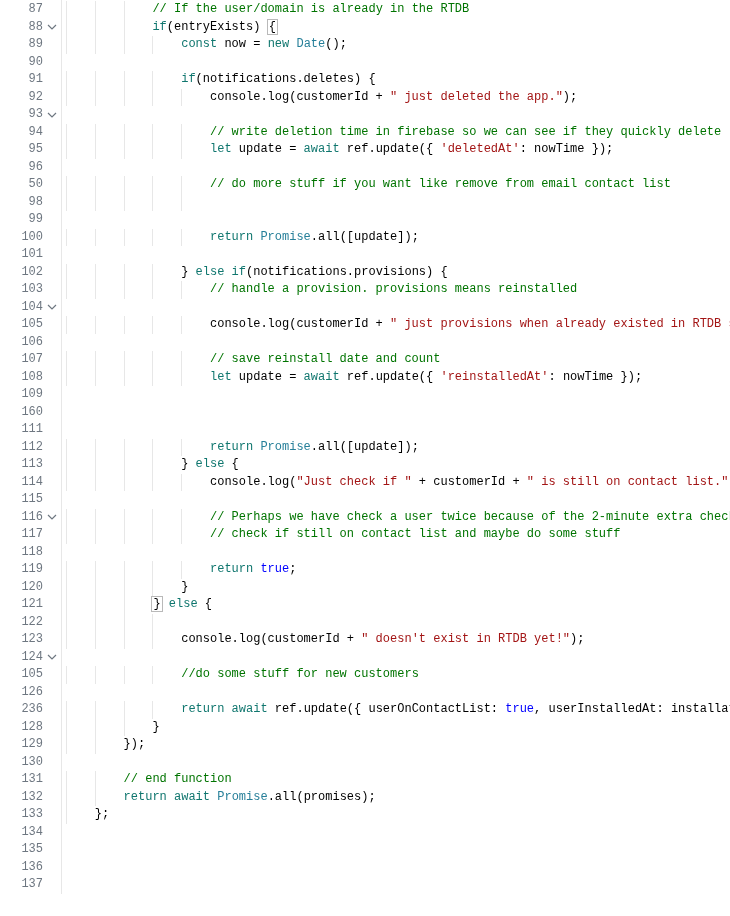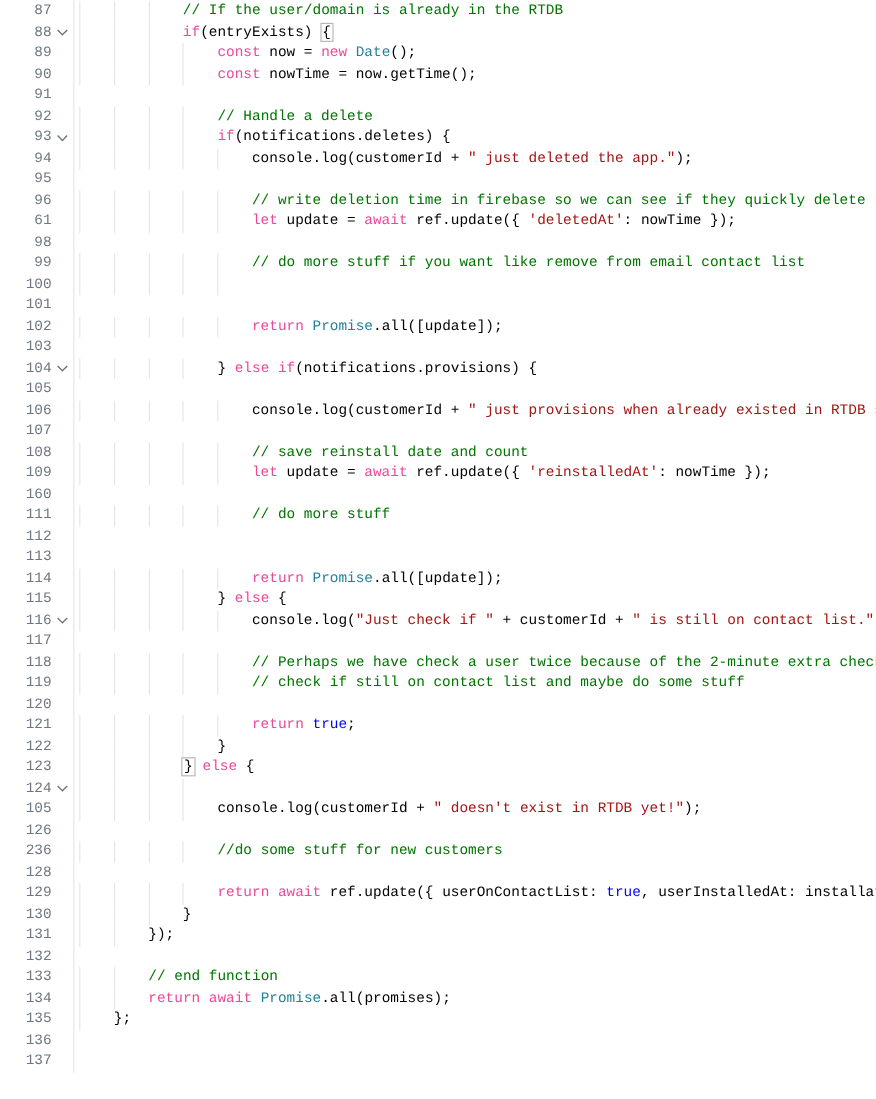--- a/index.html
+++ b/index.html
@@ -48,21 +48,21 @@
     flex: 1;
     overflow: hidden;
     padding-top: 1px;
   }
   .code-line {
     height: 17.5px;
     white-space: pre;
     padding-left: 4px;
   }
   .tok-comment { color: #007400; }
-  .tok-keyword { color: #ec4899; }
+  .tok-keyword { color: #0f766e; }
   .tok-string  { color: #a31515; }
   .tok-type    { color: #267f99; }
   .tok-punct   { color: #000000; }
   .tok-bool    { color: #0000ff; }
   .tok-bracket-hl {
     border: 1px solid #b9b9b9;
     padding: 0 1px;
     margin: 0 -1px;
   }
   .indent-guide {
@@ -88,21 +88,21 @@
       <div class="gutter-line">91</div>
       <div class="gutter-line">92</div>
       <div class="gutter-line">93<span class="fold">
           <svg width="10" height="10" viewBox="0 0 10 10">
             <path d="M1 3 L5 7 L9 3" stroke="#6e7781" stroke-width="1.2" fill="none"></path>
           </svg>
         </span></div>
       <div class="gutter-line">94</div>
       <div class="gutter-line">95</div>
       <div class="gutter-line">96</div>
-      <div class="gutter-line">61</div>
+      <div class="gutter-line">50</div>
       <div class="gutter-line">98</div>
       <div class="gutter-line">99</div>
       <div class="gutter-line">100</div>
       <div class="gutter-line">101</div>
       <div class="gutter-line">102</div>
       <div class="gutter-line">103</div>
       <div class="gutter-line">104<span class="fold">
           <svg width="10" height="10" viewBox="0 0 10 10">
             <path d="M1 3 L5 7 L9 3" stroke="#6e7781" stroke-width="1.2" fill="none"></path>
           </svg>
@@ -146,42 +146,40 @@
       <div class="gutter-line">133</div>
       <div class="gutter-line">134</div>
       <div class="gutter-line">135</div>
       <div class="gutter-line">136</div>
       <div class="gutter-line">137</div>
     </div>
   <div class="code" id="code">
       <div class="code-line"><span class="indent-guide" style="width:28.8px"></span><span class="indent-guide" style="width:28.8px"></span><span class="indent-guide" style="width:28.8px"></span><span class="tok-comment">// If the user/domain is already in the RTDB</span></div>
       <div class="code-line"><span class="indent-guide" style="width:28.8px"></span><span class="indent-guide" style="width:28.8px"></span><span class="indent-guide" style="width:28.8px"></span><span class="tok-keyword">if</span><span class="tok-punct">(entryExists) </span><span class="tok-bracket-hl">{</span></div>
       <div class="code-line"><span class="indent-guide" style="width:28.8px"></span><span class="indent-guide" style="width:28.8px"></span><span class="indent-guide" style="width:28.8px"></span><span class="indent-guide" style="width:28.8px"></span><span class="tok-keyword">const</span><span class="tok-punct"> now = </span><span class="tok-keyword">new</span><span class="tok-punct"> </span><span class="tok-type">Date</span><span class="tok-punct">();</span></div>
-      <div class="code-line"><span class="indent-guide" style="width:28.8px"></span><span class="indent-guide" style="width:28.8px"></span><span class="indent-guide" style="width:28.8px"></span><span class="indent-guide" style="width:28.8px"></span><span class="tok-keyword">const</span><span class="tok-punct"> nowTime = now.getTime();</span></div>
-      <div class="code-line"></div>
-      <div class="code-line"><span class="indent-guide" style="width:28.8px"></span><span class="indent-guide" style="width:28.8px"></span><span class="indent-guide" style="width:28.8px"></span><span class="indent-guide" style="width:28.8px"></span><span class="tok-comment">// Handle a delete</span></div>
+      <div class="code-line"></div>
       <div class="code-line"><span class="indent-guide" style="width:28.8px"></span><span class="indent-guide" style="width:28.8px"></span><span class="indent-guide" style="width:28.8px"></span><span class="indent-guide" style="width:28.8px"></span><span class="tok-keyword">if</span><span class="tok-punct">(notifications.deletes) {</span></div>
       <div class="code-line"><span class="indent-guide" style="width:28.8px"></span><span class="indent-guide" style="width:28.8px"></span><span class="indent-guide" style="width:28.8px"></span><span class="indent-guide" style="width:28.8px"></span><span class="indent-guide" style="width:28.8px"></span><span class="tok-punct">console.log(customerId + </span><span class="tok-string">" just deleted the app."</span><span class="tok-punct">);</span></div>
       <div class="code-line"></div>
       <div class="code-line"><span class="indent-guide" style="width:28.8px"></span><span class="indent-guide" style="width:28.8px"></span><span class="indent-guide" style="width:28.8px"></span><span class="indent-guide" style="width:28.8px"></span><span class="indent-guide" style="width:28.8px"></span><span class="tok-comment">// write deletion time in firebase so we can see if they quickly delete</span></div>
       <div class="code-line"><span class="indent-guide" style="width:28.8px"></span><span class="indent-guide" style="width:28.8px"></span><span class="indent-guide" style="width:28.8px"></span><span class="indent-guide" style="width:28.8px"></span><span class="indent-guide" style="width:28.8px"></span><span class="tok-keyword">let</span><span class="tok-punct"> update = </span><span class="tok-keyword">await</span><span class="tok-punct"> ref.update({ </span><span class="tok-string">'deletedAt'</span><span class="tok-punct">: nowTime });</span></div>
       <div class="code-line"></div>
       <div class="code-line"><span class="indent-guide" style="width:28.8px"></span><span class="indent-guide" style="width:28.8px"></span><span class="indent-guide" style="width:28.8px"></span><span class="indent-guide" style="width:28.8px"></span><span class="indent-guide" style="width:28.8px"></span><span class="tok-comment">// do more stuff if you want like remove from email contact list</span></div>
       <div class="code-line"><span class="indent-guide" style="width:28.8px"></span><span class="indent-guide" style="width:28.8px"></span><span class="indent-guide" style="width:28.8px"></span><span class="indent-guide" style="width:28.8px"></span><span class="indent-guide" style="width:28.8px"></span></div>
       <div class="code-line"></div>
       <div class="code-line"><span class="indent-guide" style="width:28.8px"></span><span class="indent-guide" style="width:28.8px"></span><span class="indent-guide" style="width:28.8px"></span><span class="indent-guide" style="width:28.8px"></span><span class="indent-guide" style="width:28.8px"></span><span class="tok-keyword">return</span><span class="tok-punct"> </span><span class="tok-type">Promise</span><span class="tok-punct">.all([update]);</span></div>
       <div class="code-line"></div>
       <div class="code-line"><span class="indent-guide" style="width:28.8px"></span><span class="indent-guide" style="width:28.8px"></span><span class="indent-guide" style="width:28.8px"></span><span class="indent-guide" style="width:28.8px"></span><span class="tok-punct">} </span><span class="tok-keyword">else</span><span class="tok-punct"> </span><span class="tok-keyword">if</span><span class="tok-punct">(notifications.provisions) {</span></div>
+      <div class="code-line"><span class="indent-guide" style="width:28.8px"></span><span class="indent-guide" style="width:28.8px"></span><span class="indent-guide" style="width:28.8px"></span><span class="indent-guide" style="width:28.8px"></span><span class="indent-guide" style="width:28.8px"></span><span class="tok-comment">// handle a provision. provisions means reinstalled</span></div>
       <div class="code-line"></div>
       <div class="code-line"><span class="indent-guide" style="width:28.8px"></span><span class="indent-guide" style="width:28.8px"></span><span class="indent-guide" style="width:28.8px"></span><span class="indent-guide" style="width:28.8px"></span><span class="indent-guide" style="width:28.8px"></span><span class="tok-punct">console.log(customerId + </span><span class="tok-string">" just provisions when already existed in RTDB so th</span></div>
       <div class="code-line"></div>
       <div class="code-line"><span class="indent-guide" style="width:28.8px"></span><span class="indent-guide" style="width:28.8px"></span><span class="indent-guide" style="width:28.8px"></span><span class="indent-guide" style="width:28.8px"></span><span class="indent-guide" style="width:28.8px"></span><span class="tok-comment">// save reinstall date and count</span></div>
       <div class="code-line"><span class="indent-guide" style="width:28.8px"></span><span class="indent-guide" style="width:28.8px"></span><span class="indent-guide" style="width:28.8px"></span><span class="indent-guide" style="width:28.8px"></span><span class="indent-guide" style="width:28.8px"></span><span class="tok-keyword">let</span><span class="tok-punct"> update = </span><span class="tok-keyword">await</span><span class="tok-punct"> ref.update({ </span><span class="tok-string">'reinstalledAt'</span><span class="tok-punct">: nowTime });</span></div>
       <div class="code-line"></div>
-      <div class="code-line"><span class="indent-guide" style="width:28.8px"></span><span class="indent-guide" style="width:28.8px"></span><span class="indent-guide" style="width:28.8px"></span><span class="indent-guide" style="width:28.8px"></span><span class="indent-guide" style="width:28.8px"></span><span class="tok-comment">// do more stuff</span></div>
       <div class="code-line"></div>
       <div class="code-line"></div>
       <div class="code-line"><span class="indent-guide" style="width:28.8px"></span><span class="indent-guide" style="width:28.8px"></span><span class="indent-guide" style="width:28.8px"></span><span class="indent-guide" style="width:28.8px"></span><span class="indent-guide" style="width:28.8px"></span><span class="tok-keyword">return</span><span class="tok-punct"> </span><span class="tok-type">Promise</span><span class="tok-punct">.all([update]);</span></div>
       <div class="code-line"><span class="indent-guide" style="width:28.8px"></span><span class="indent-guide" style="width:28.8px"></span><span class="indent-guide" style="width:28.8px"></span><span class="indent-guide" style="width:28.8px"></span><span class="tok-punct">} </span><span class="tok-keyword">else</span><span class="tok-punct"> {</span></div>
       <div class="code-line"><span class="indent-guide" style="width:28.8px"></span><span class="indent-guide" style="width:28.8px"></span><span class="indent-guide" style="width:28.8px"></span><span class="indent-guide" style="width:28.8px"></span><span class="indent-guide" style="width:28.8px"></span><span class="tok-punct">console.log(</span><span class="tok-string">"Just check if "</span><span class="tok-punct"> + customerId + </span><span class="tok-string">" is still on contact list."</span><span class="tok-punct">);</span></div>
       <div class="code-line"></div>
       <div class="code-line"><span class="indent-guide" style="width:28.8px"></span><span class="indent-guide" style="width:28.8px"></span><span class="indent-guide" style="width:28.8px"></span><span class="indent-guide" style="width:28.8px"></span><span class="indent-guide" style="width:28.8px"></span><span class="tok-comment">// Perhaps we have check a user twice because of the 2-minute extra checking </span></div>
       <div class="code-line"><span class="indent-guide" style="width:28.8px"></span><span class="indent-guide" style="width:28.8px"></span><span class="indent-guide" style="width:28.8px"></span><span class="indent-guide" style="width:28.8px"></span><span class="indent-guide" style="width:28.8px"></span><span class="tok-comment">// check if still on contact list and maybe do some stuff</span></div>
       <div class="code-line"></div>
       <div class="code-line"><span class="indent-guide" style="width:28.8px"></span><span class="indent-guide" style="width:28.8px"></span><span class="indent-guide" style="width:28.8px"></span><span class="indent-guide" style="width:28.8px"></span><span class="indent-guide" style="width:28.8px"></span><span class="tok-keyword">return</span><span class="tok-punct"> </span><span class="tok-bool">true</span><span class="tok-punct">;</span></div>

